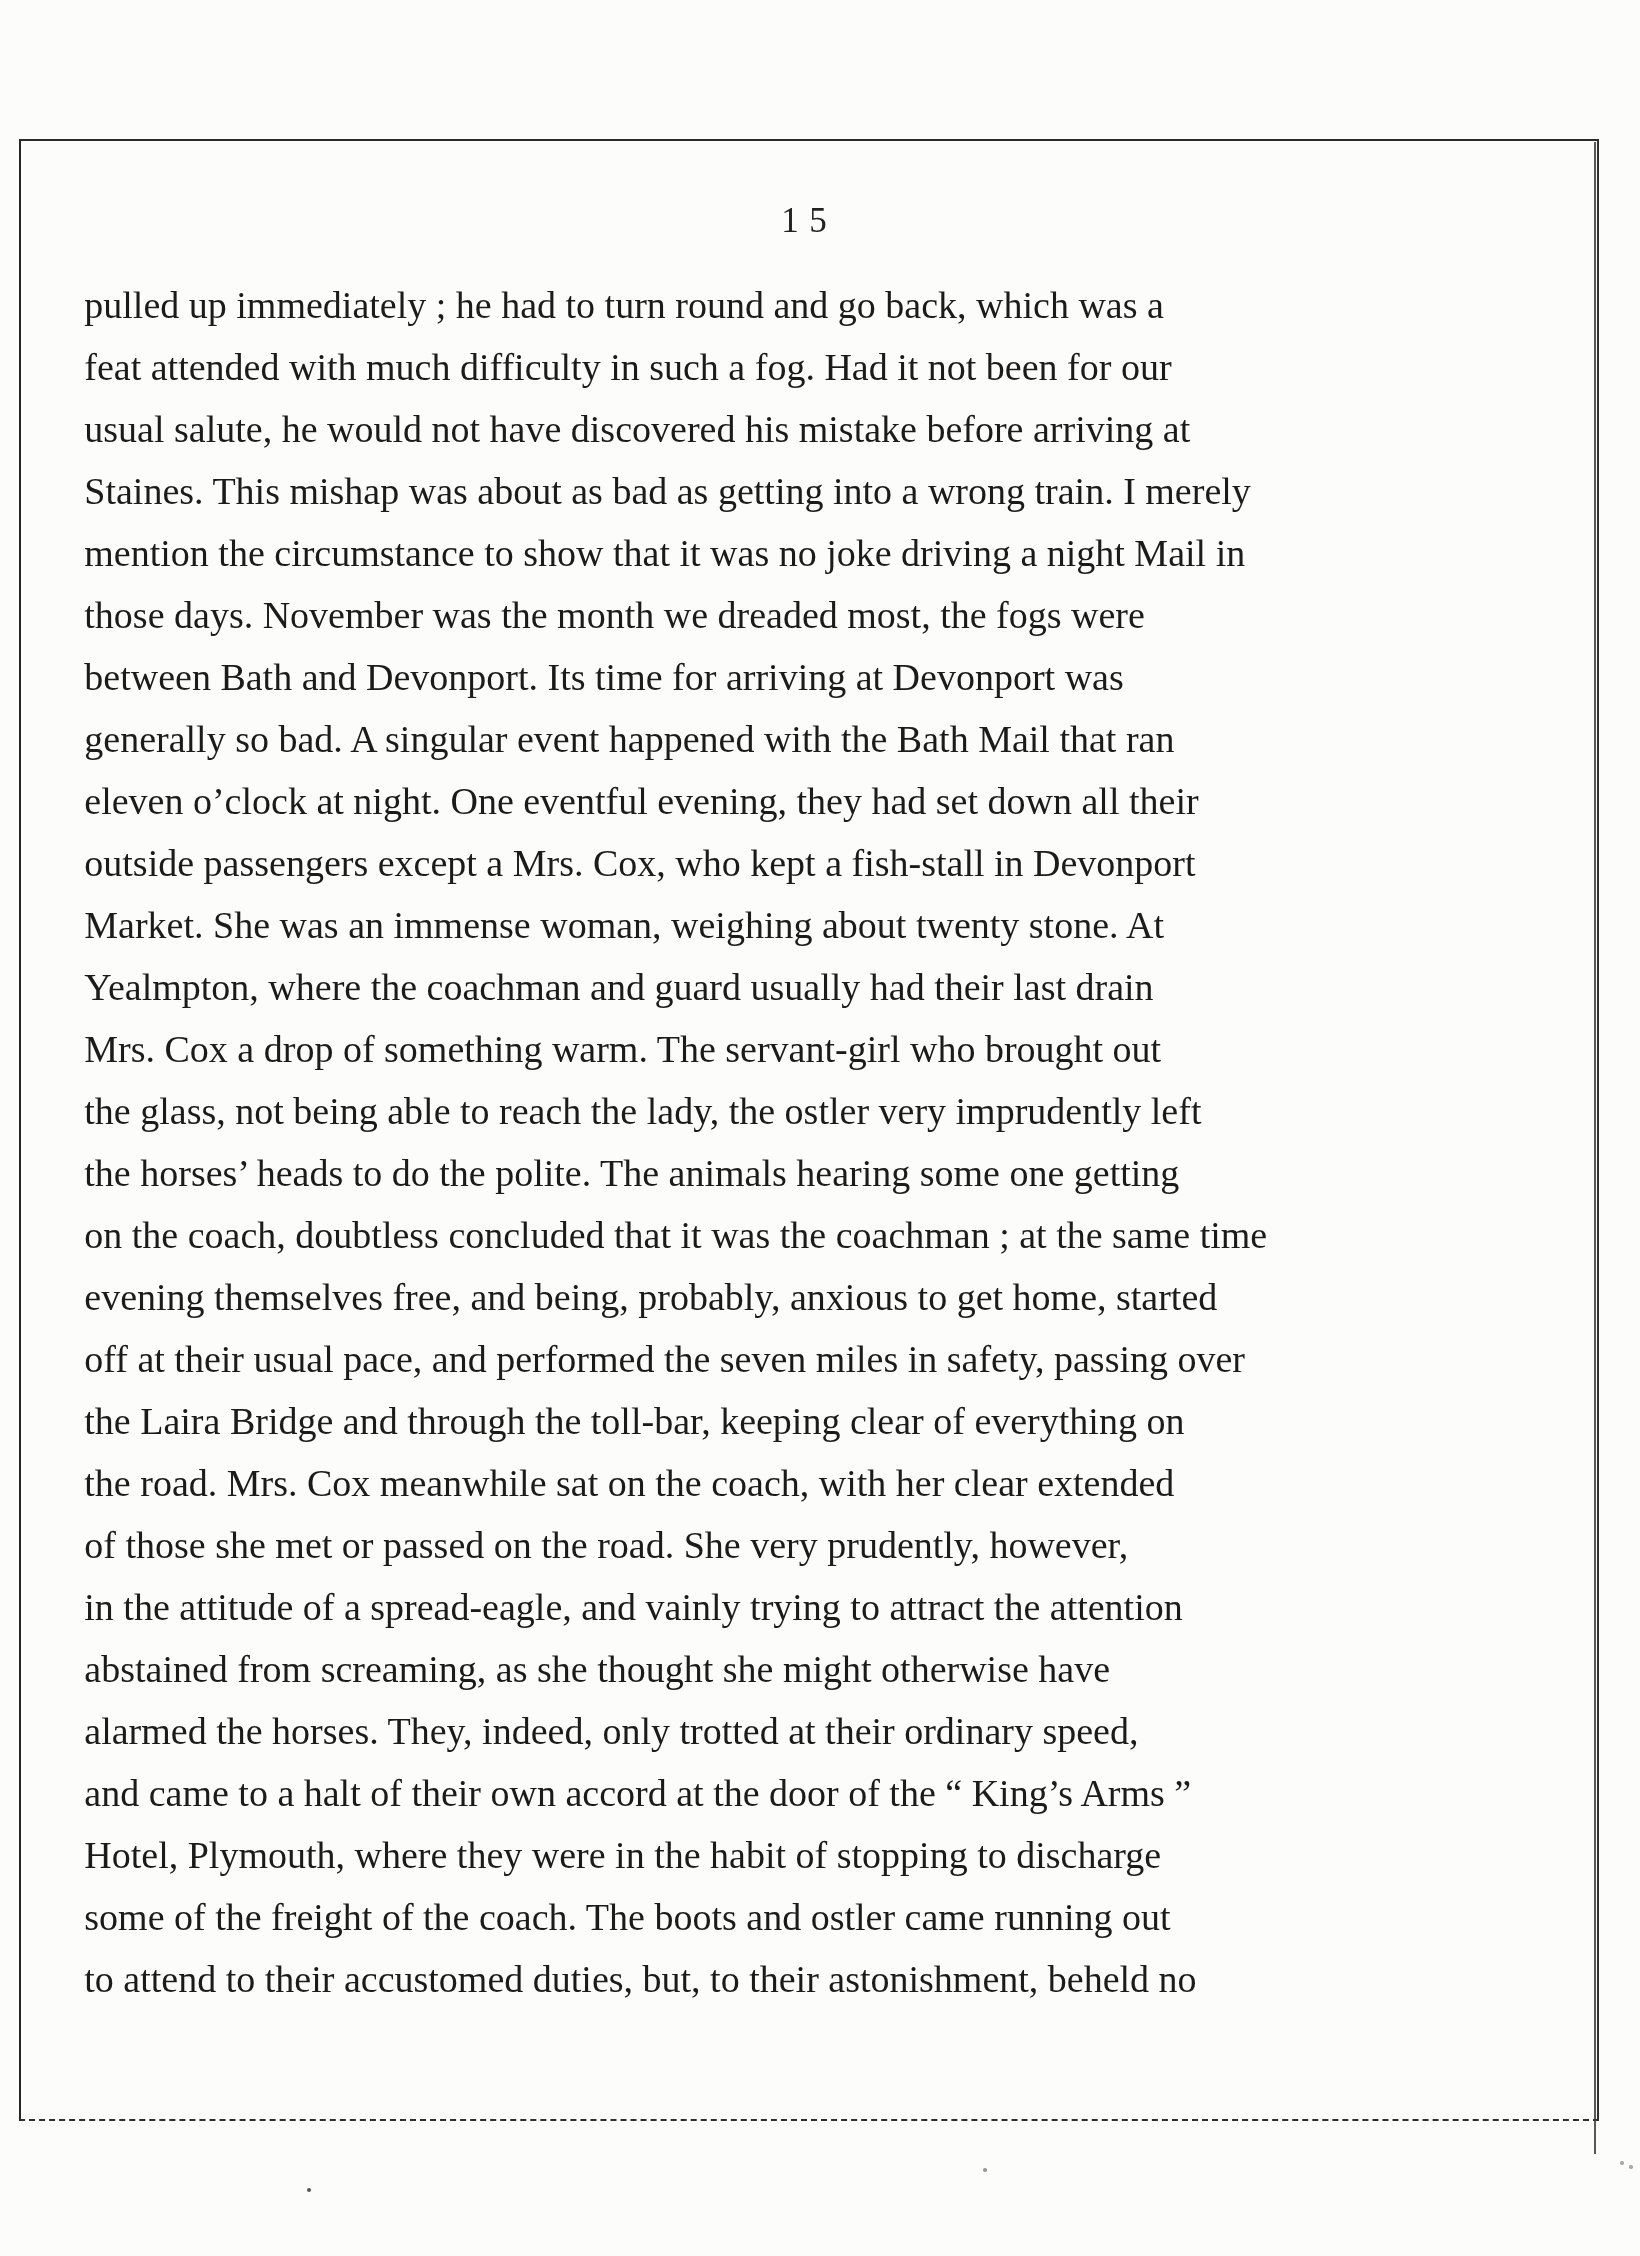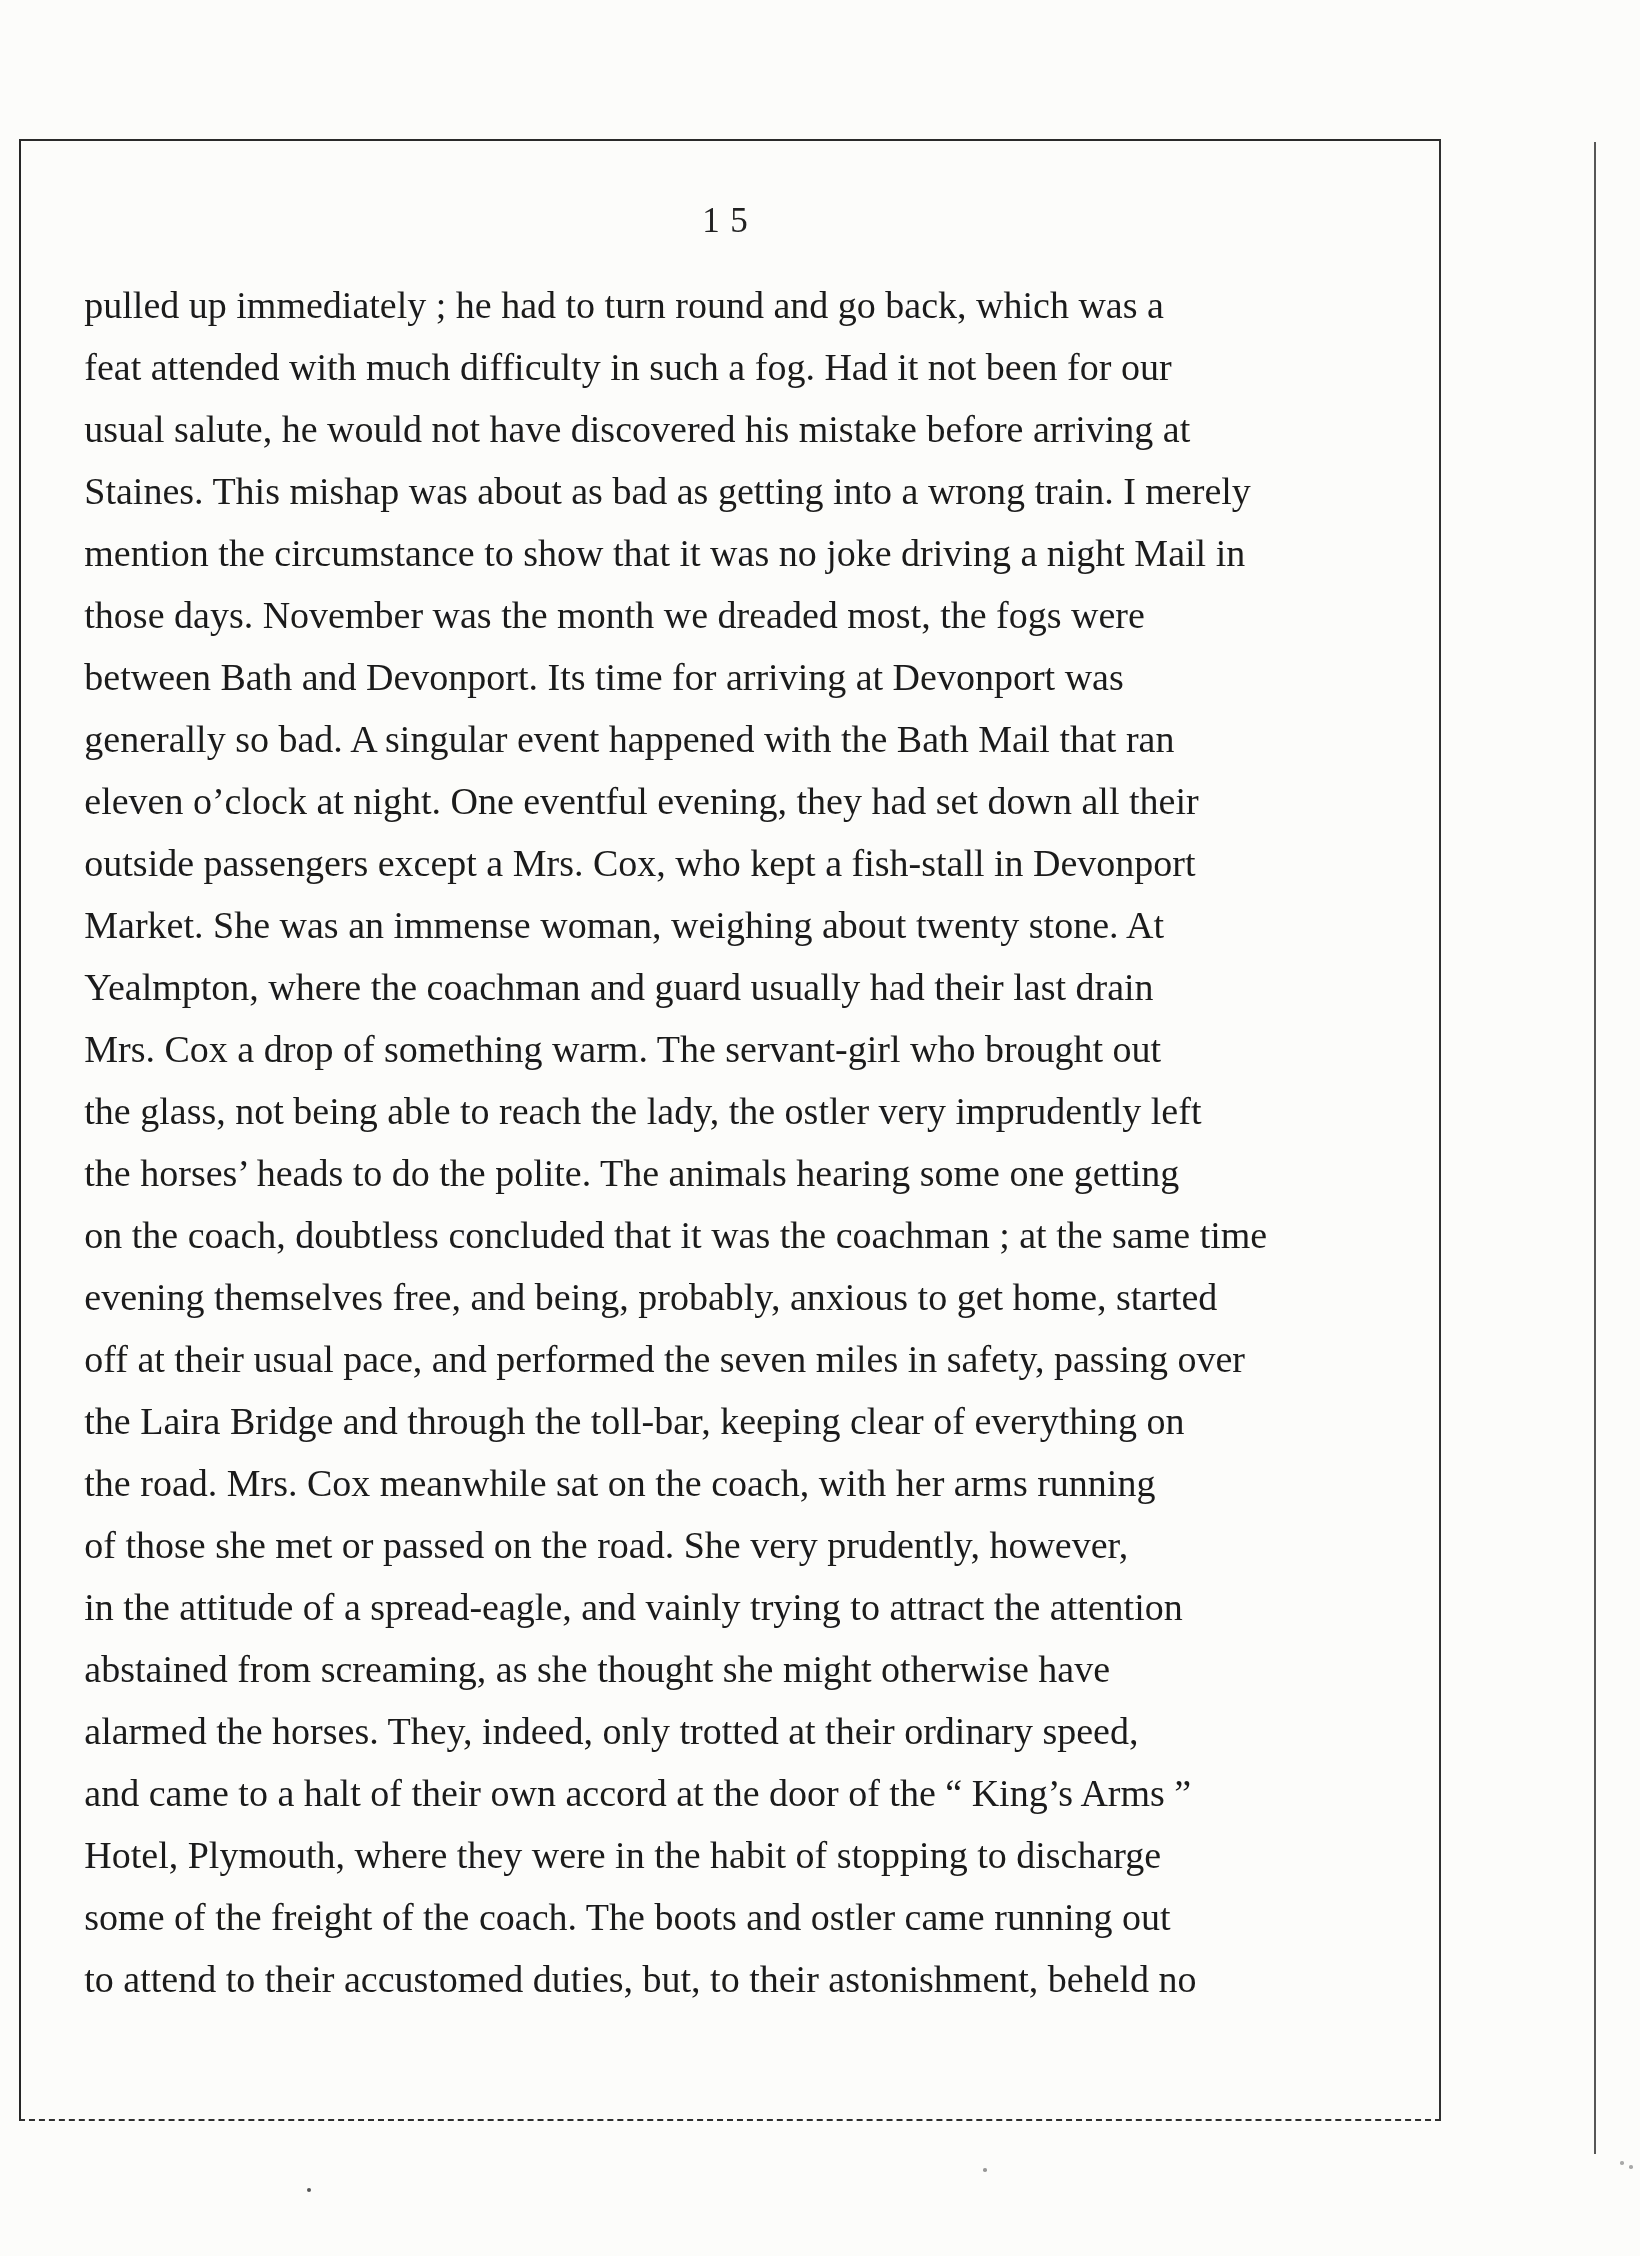--- a/index.html
+++ b/index.html
@@ -16,21 +16,21 @@
     color: #1c1c1c;
   }
   .page {
     position: absolute;
     inset: 0;
   }
   .frame {
     position: absolute;
     left: 19.3px;
     top: 139px;
-    width: 1422px;
+    width: 1580px;
     height: 1982px;
     border-top: 2.6px solid #2a2a2a;
     border-left: 2.6px solid #262626;
     border-right: 2.6px solid #303030;
     border-bottom: 2.6px dashed #2e2e2e;
     box-sizing: border-box;
   }
   .right-rule {
     position: absolute;
     left: 1594px;
@@ -101,21 +101,21 @@
         <div class="line">outside passengers except a Mrs. Cox, who kept a fish-stall in Devonport</div>
         <div class="line">Market.  She was an immense woman, weighing about twenty stone.  At</div>
         <div class="line">Yealmpton, where the coachman and guard usually had their last drain</div>
         <div class="line">Mrs. Cox a drop of something warm.  The servant-girl who brought out</div>
         <div class="line">the glass, not being able to reach the lady, the ostler very imprudently left</div>
         <div class="line">the horses’ heads to do the polite.  The animals hearing some one getting</div>
         <div class="line">on the coach, doubtless concluded that it was the coachman ; at the same time</div>
         <div class="line">evening themselves free, and being, probably, anxious to get home, started</div>
         <div class="line">off at their usual pace, and performed the seven miles in safety, passing over</div>
         <div class="line">the Laira Bridge and through the toll-bar, keeping clear of everything on</div>
-        <div class="line">the road.  Mrs. Cox meanwhile sat on the coach, with her arms running</div>
+        <div class="line">the road.  Mrs. Cox meanwhile sat on the coach, with her clear extended</div>
         <div class="line">of those she met or passed on the road.  She very prudently, however,</div>
         <div class="line">in the attitude of a spread-eagle, and vainly trying to attract the attention</div>
         <div class="line">abstained from screaming, as she thought she might otherwise have</div>
         <div class="line">alarmed the horses.  They, indeed, only trotted at their ordinary speed,</div>
         <div class="line">and came to a halt of their own accord at the door of the “ King’s Arms ”</div>
         <div class="line">Hotel, Plymouth, where they were in the habit of stopping to discharge</div>
         <div class="line">some of the freight of the coach.  The boots and ostler came running out</div>
         <div class="line">to attend to their accustomed duties, but, to their astonishment, beheld no</div>
       </div>
   </div>

